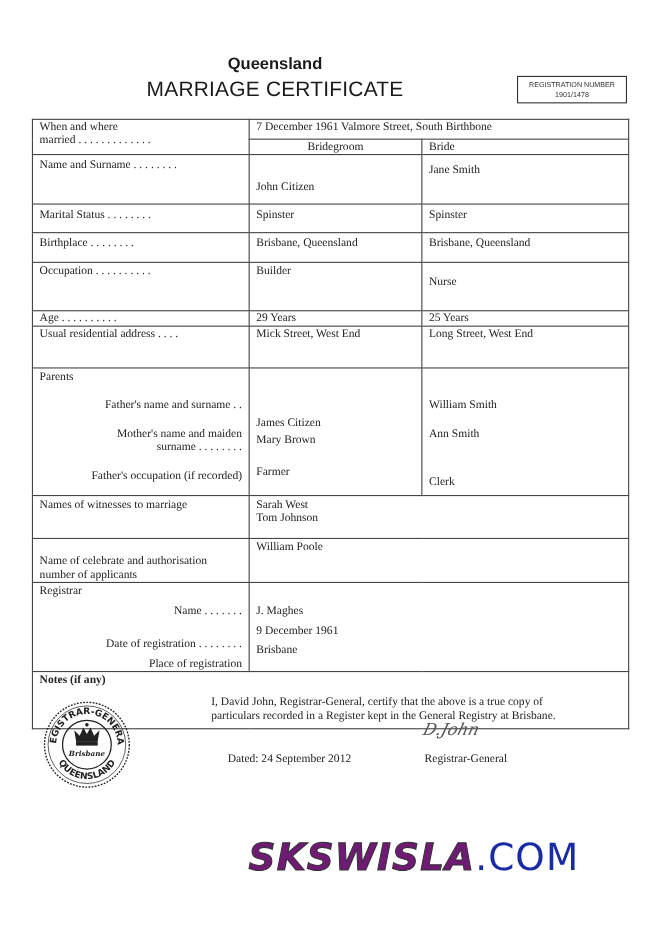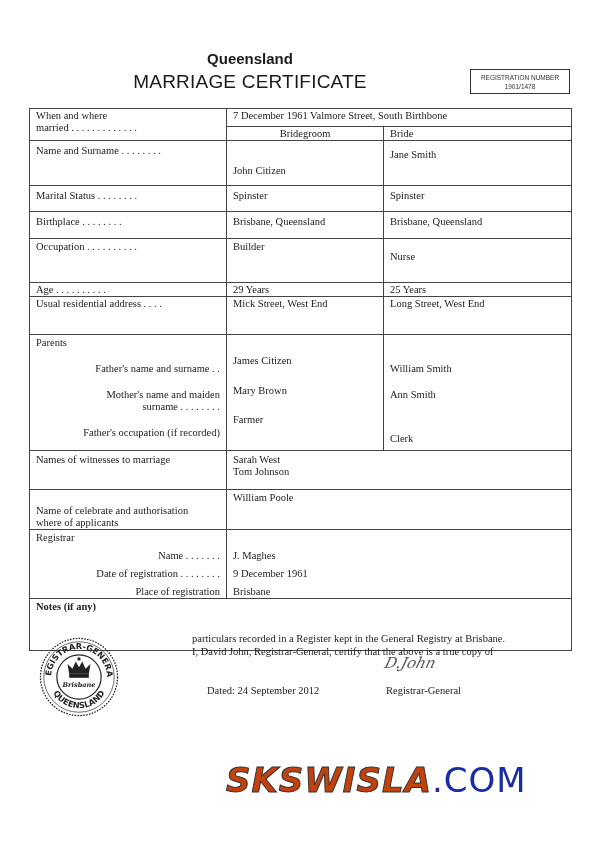--- a/index.html
+++ b/index.html
@@ -19,21 +19,21 @@
   .sub { display: block; }
 
   .cert-text { position: absolute; left: 192px; top: 632px; width: 360px; font-size: 10.5px; line-height: 13px; }
   .dated { position: absolute; left: 207px; top: 685px; font-size: 10.5px; }
   .reg-gen { position: absolute; left: 386px; top: 685px; font-size: 10.5px; }
   .signature { position: absolute; left: 385px; top: 654px; font-family: "DejaVu Serif", serif; font-style: italic; font-size: 15px; color: #555; transform: skew(-15deg); }
 
   .seal { position: absolute; left: 38px; top: 636px; width: 82px; height: 82px; }
 
   .watermark { position: absolute; left: 226px; top: 760px; font-family: "DejaVu Sans", sans-serif; font-size: 34px; font-weight: bold; letter-spacing: 1px; }
-  .wm-red { color: #c2410c; -webkit-text-stroke: 1px #333; font-style: italic; }
+  .wm-red { color: #701a75; -webkit-text-stroke: 1px #333; font-style: italic; }
   .wm-blue { color: #1a2ba8; font-weight: normal; }
 </style>
 </head>
 <body>
 
 <div class="header-state">Queensland</div>
 <div class="header-title">MARRIAGE CERTIFICATE</div>
 <div class="regbox">
   <div>REGISTRATION NUMBER</div>
   <div>1901/1478</div>
@@ -85,22 +85,22 @@
   <tr style="height:116px">
     <td style="padding-top:2px">
       <span class="sub">Parents</span>
       <span class="indent" style="margin-top:14px">Father's name and surname  . .</span>
       <span class="indent" style="margin-top:14px">Mother's name and maiden</span>
       <span class="indent">surname . .    . .  . .  . .</span>
       <span class="indent" style="margin-top:14px">Father's occupation (if recorded)</span>
     </td>
     <td style="padding-top:2px">
       <span class="sub">&nbsp;</span>
-      <span class="sub" style="margin-top:6px">James Citizen</span>
-      <span class="sub" style="margin-top:18px">Mary Brown</span>
+      <span class="sub" style="margin-top:30px">James Citizen</span>
+      <span class="sub" style="margin-top:4px">Mary Brown</span>
       <span class="sub">&nbsp;</span>
       <span class="sub" style="margin-top:5px">Farmer</span>
     </td>
     <td style="padding-top:2px">
       <span class="sub">&nbsp;</span>
       <span class="sub" style="margin-top:14px">William Smith</span>
       <span class="sub" style="margin-top:14px">Ann Smith</span>
       <span class="sub">&nbsp;</span>
       <span class="sub" style="margin-top:20px">Clerk</span>
     </td>
@@ -108,29 +108,29 @@
   <tr style="height:39px">
     <td style="padding-top:3px">Names of witnesses to marriage</td>
     <td colspan="2" style="padding-top:3px">
       <span class="sub">Sarah West</span>
       <span class="sub">Tom Johnson</span>
     </td>
   </tr>
   <tr style="height:26px">
     <td style="padding-top:15px">
       <span class="sub">Name of celebrate and authorisation</span>
-      <span class="sub">where of applicants</span>
+      <span class="sub">number of applicants</span>
     </td>
     <td colspan="2" style="padding-top:2px">William Poole</td>
   </tr>
   <tr style="height:68px">
     <td style="padding-top:2px">
       <span class="sub">Registrar</span>
       <span class="indent" style="margin-top:6px">Name . .    . .  . .  .</span>
-      <span class="indent" style="margin-top:6px">Date of registration . .    . .  . .  . .</span>
+      <span class="indent" style="margin-top:18px">Date of registration . .    . .  . .  . .</span>
       <span class="indent" style="margin-top:6px">Place of registration</span>
     </td>
     <td colspan="2" style="padding-top:2px">
       <span class="sub">&nbsp;</span>
       <span class="sub" style="margin-top:6px">J. Maghes</span>
       <span class="sub" style="margin-top:6px">9 December 1961</span>
       <span class="sub" style="margin-top:6px">Brisbane</span>
     </td>
   </tr>
   <tr style="height:52px">
@@ -157,22 +157,22 @@
   </text>
   <g fill="#222">
     <rect x="38" y="46" width="24" height="5"></rect>
     <path d="M38 46 L36 34 L42 40 L46 31 L50 38 L54 31 L58 40 L64 34 L62 46 Z"></path>
     <circle cx="50" cy="28" r="2"></circle>
   </g>
   <text x="50" y="62" text-anchor="middle" font-family="DejaVu Serif, serif" font-size="8" font-style="italic" font-weight="bold" fill="#222">Brisbane</text>
 </svg>
 
 <div class="cert-text">
+  <div>I, David John, Registrar-General, certify that the above is a true copy of</div>
   <div>particulars recorded in a Register kept in the General Registry at Brisbane.</div>
-  <div>I, David John, Registrar-General, certify that the above is a true copy of</div>
 </div>
 <div class="signature">D.John</div>
 <div class="dated">Dated: 24 September 2012</div>
 <div class="reg-gen">Registrar-General</div>
 
 <div class="watermark">
   <span class="wm-red">SKSWISLA</span><span class="wm-blue">.COM</span>
 </div>
 
 </body></html>

